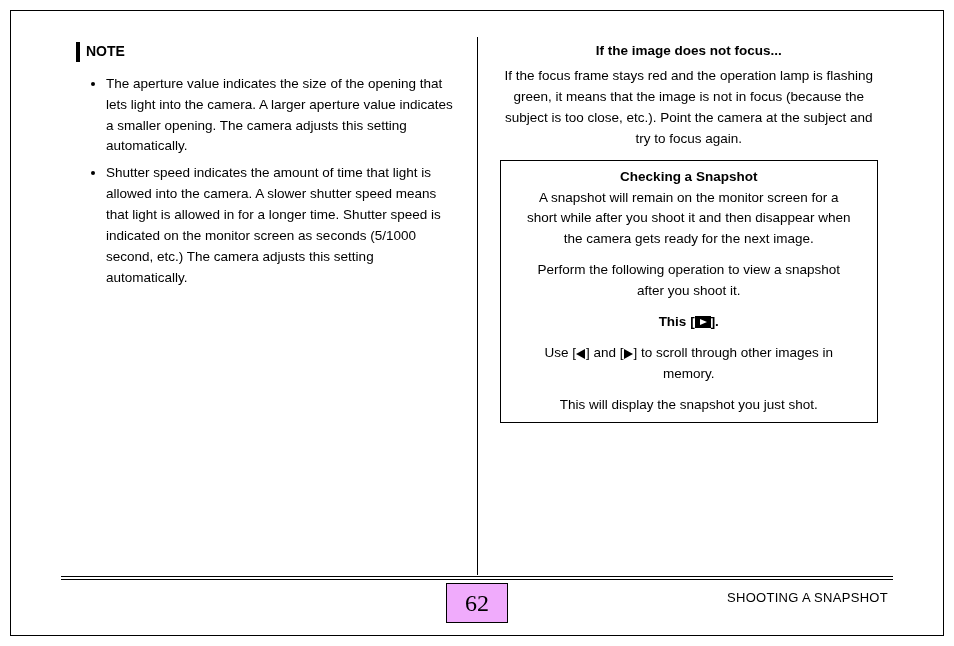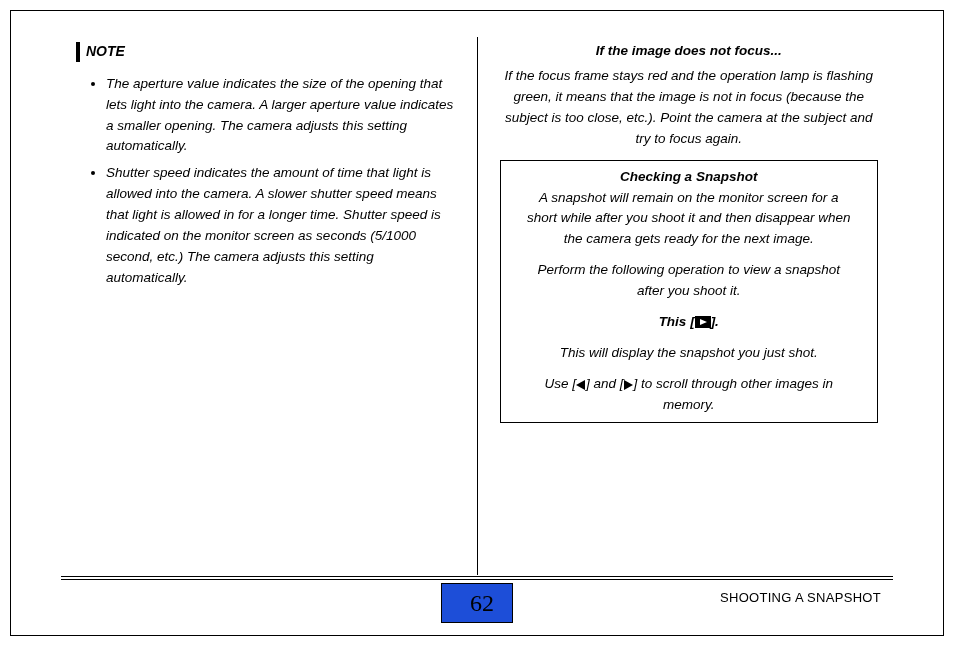--- a/index.html
+++ b/index.html
@@ -28,21 +28,20 @@
     left: 50px;
     right: 50px;
     bottom: 60px;
     display: flex;
   }
   .col {
     flex: 1;
     padding: 0 15px;
     line-height: 1.55;
     font-size: 13.5px;
-    font-style: italic;
   }
   .col-left { padding-right: 22px; }
   .col-right { padding-left: 22px; text-align: center; }
   .divider {
     width: 1px;
     background: #000;
     margin-top: -4px;
   }
   .note-head {
     display: flex;
@@ -94,26 +93,25 @@
     transform: translateX(-50%);
     bottom: 12px;
     width: 60px;
     height: 38px;
     border: 1px solid #000;
     display: flex;
     align-items: center;
     justify-content: center;
     font-size: 24px;
     font-family: "Times New Roman", serif;
-    background: #1d4ed8;
-    padding-left: 10px;
+    background: #f0abfc;
   }
   .section-title {
     position: absolute;
-    right: 62px;
+    right: 55px;
     bottom: 30px;
     font-size: 13px;
     letter-spacing: 0.3px;
   }
   svg.icon { vertical-align: -2px; }
 </style>
 </head>
 <body>
 
 <div class="page">
@@ -142,28 +140,28 @@
           <span class="bold">Checking a Snapshot</span><br>
           <span>A snapshot will remain on the monitor screen for a short while after you shoot it and then disappear when the camera gets ready for the next image.</span>
         </p>
         <p>Perform the following operation to view a snapshot after you shoot it.</p>
         <p>
           <span class="bold">This [</span><svg class="icon" width="16" height="12">
               <rect x="0" y="0" width="16" height="12" fill="#000"></rect>
               <polygon points="5,3 12,6 5,9" fill="#fff"></polygon>
             </svg><span class="bold">].</span>
         </p>
-        <p>This will display the snapshot you just shot.</p>
         <p>
           <span>Use [</span><svg class="icon" width="10" height="10">
               <polygon points="9,0 0,5 9,10" fill="#000"></polygon>
             </svg><span>] and [</span><svg class="icon" width="10" height="10">
               <polygon points="1,0 10,5 1,10" fill="#000"></polygon>
             </svg><span>] to scroll through other images in memory.</span>
         </p>
+        <p>This will display the snapshot you just shot.</p>
       </div>
     </div>
 
   </div>
 
   <div class="footer-rule"></div>
   <div class="page-num-box">62</div>
   <div class="section-title">SHOOTING A SNAPSHOT</div>
 
 </div>

